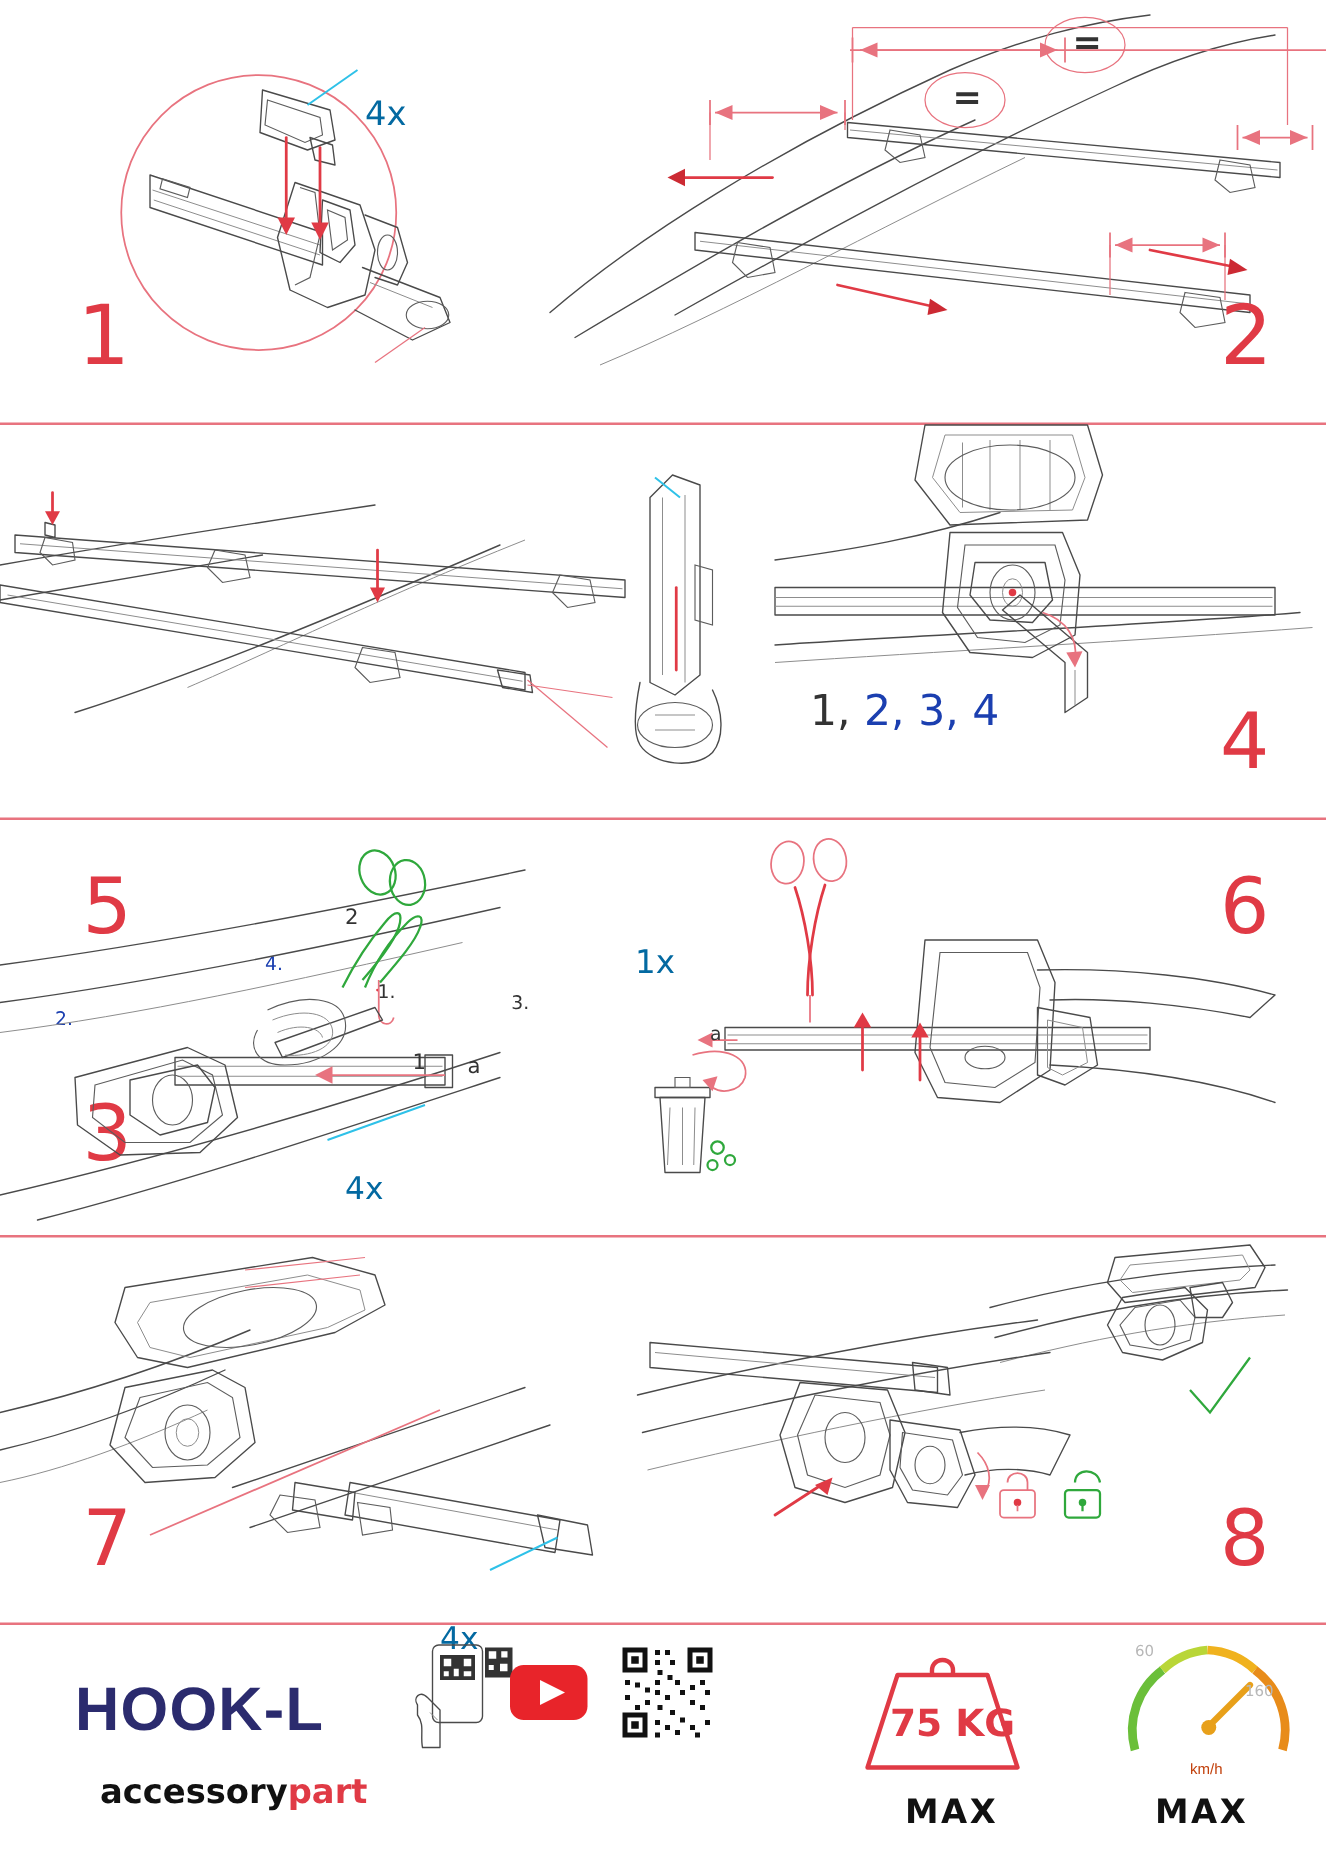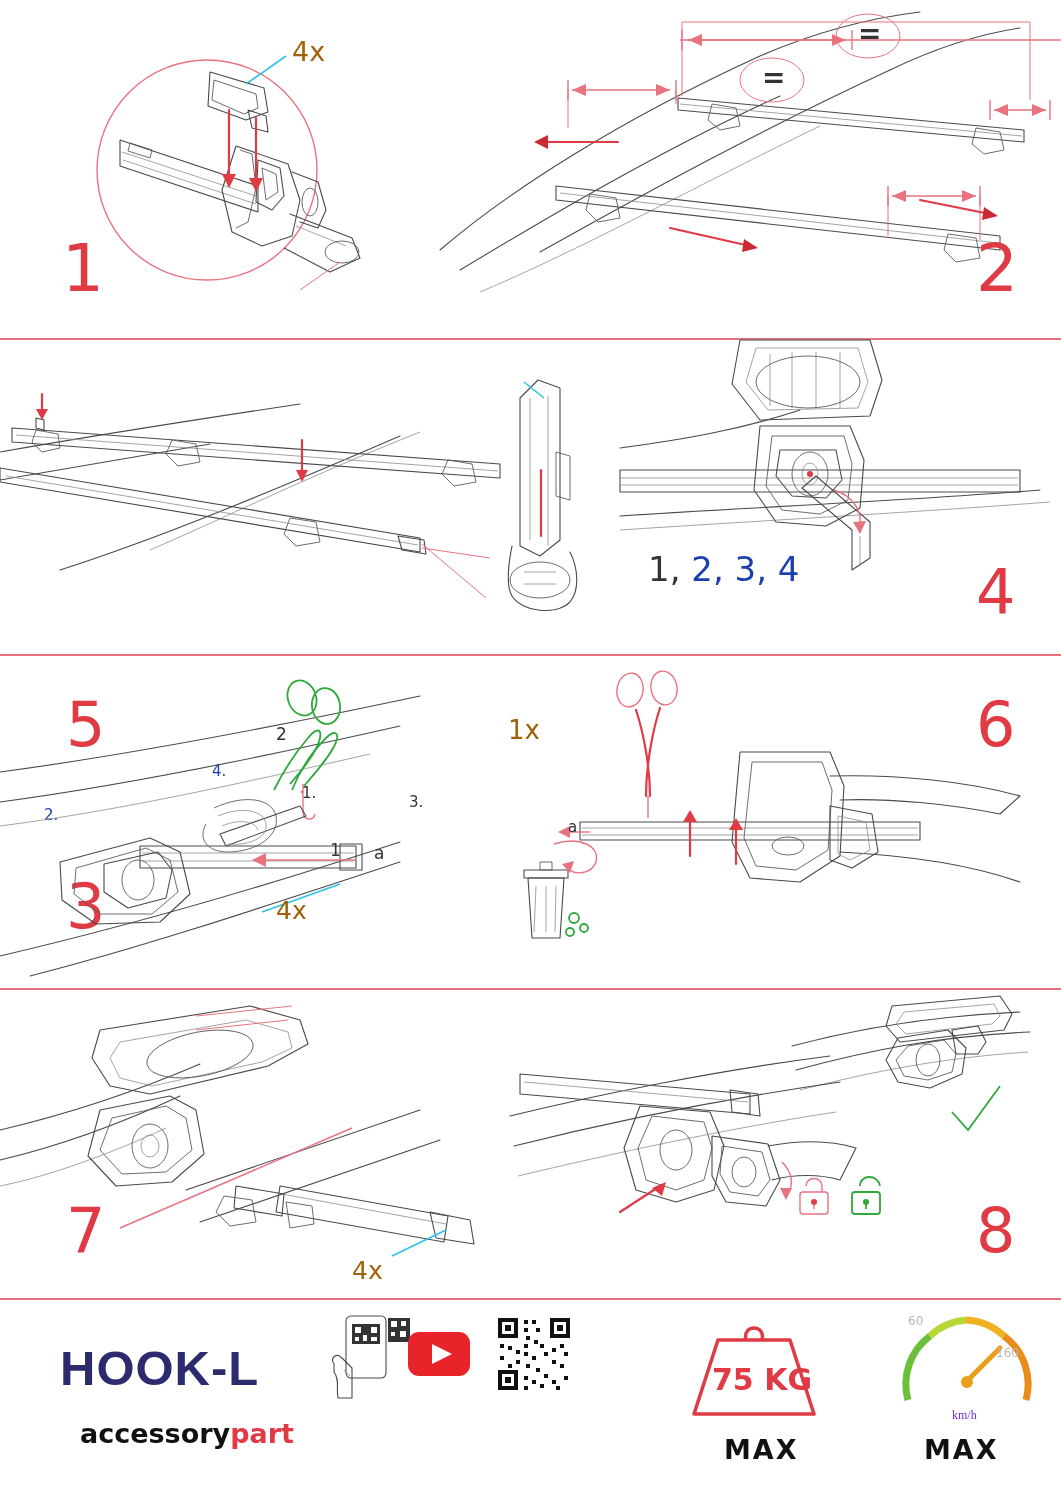--- a/index.html
+++ b/index.html
@@ -6,21 +6,21 @@
   body{width:1061px;height:1500px;font-family:"Liberation Sans",sans-serif;color:#111;overflow:hidden;position:relative;}
   .sheet{position:absolute;inset:0;}
 
   
   .rule{position:absolute;left:0;width:1061px;height:2px;background:#e8737f;}
 
   
   .panel{position:absolute;box-sizing:border-box;}
   .step-num{position:absolute;font-family:"DejaVu Sans",sans-serif;color:#e03a45;font-weight:400;line-height:1;}
   .callout{position:absolute;font-family:"DejaVu Sans",sans-serif;line-height:1;}
-  .cy{color:#a16207;}
+  .cy{color:#0369a1;margin-top:40px;}
   .bl{color:#1b3fb0;}
   .dk{color:#333;}
 
   svg{position:absolute;left:0;top:0;overflow:visible;}
   .ln{fill:none;stroke:#4a4a4a;stroke-width:1.1;stroke-linejoin:round;stroke-linecap:round;}
   .ln2{fill:none;stroke:#5c5c5c;stroke-width:0.9;}
   .lnlt{fill:none;stroke:#8d8d8d;stroke-width:0.8;}
   .red{fill:none;stroke:#e8737f;stroke-width:1.4;}
   .redS{fill:none;stroke:#e03a45;stroke-width:2.2;stroke-linecap:round;}
   .redT{fill:none;stroke:#e8737f;stroke-width:1;}
@@ -28,21 +28,21 @@
   .green{fill:none;stroke:#2fa83c;stroke-width:1.8;}
 
   
   .footer{position:absolute;left:0;top:1300px;width:1061px;height:200px;}
   .brand{position:absolute;left:60px;top:1340px;font-family:Liberation Sans, sans-serif;font-size:49px;letter-spacing:1px;color:#2b2b6e;font-weight:700;}
   .sub{position:absolute;left:60px;top:1418px;font-family:"DejaVu Sans",sans-serif;font-size:27px;font-weight:700;letter-spacing:0px;}
   .sub .a{color:#111;}
   .sub .b{color:#e03a45;}
   .maxlab{position:absolute;font-family:"DejaVu Sans",sans-serif;font-size:27px;font-weight:700;letter-spacing:2px;color:#111;}
   .kg{position:absolute;font-family:"DejaVu Sans",sans-serif;font-size:30px;font-weight:700;color:#e03a45;}
-  .kmh{position:absolute;font-family:Liberation Serif, serif;font-size:12px;color:#6d28d9;}
+  .kmh{position:absolute;font-family:Liberation Sans, sans-serif;font-size:12px;color:#c2410c;}
   .dialnum{position:absolute;font-family:"DejaVu Sans",sans-serif;font-size:12px;color:#b8b8b8;}
 </style>
 </head>
 <body>
 
 <div class="sheet">
 
   <div class="rule" style="top:338px"></div>
   <div class="rule" style="top:654px"></div>
   <div class="rule" style="top:988px"></div>

